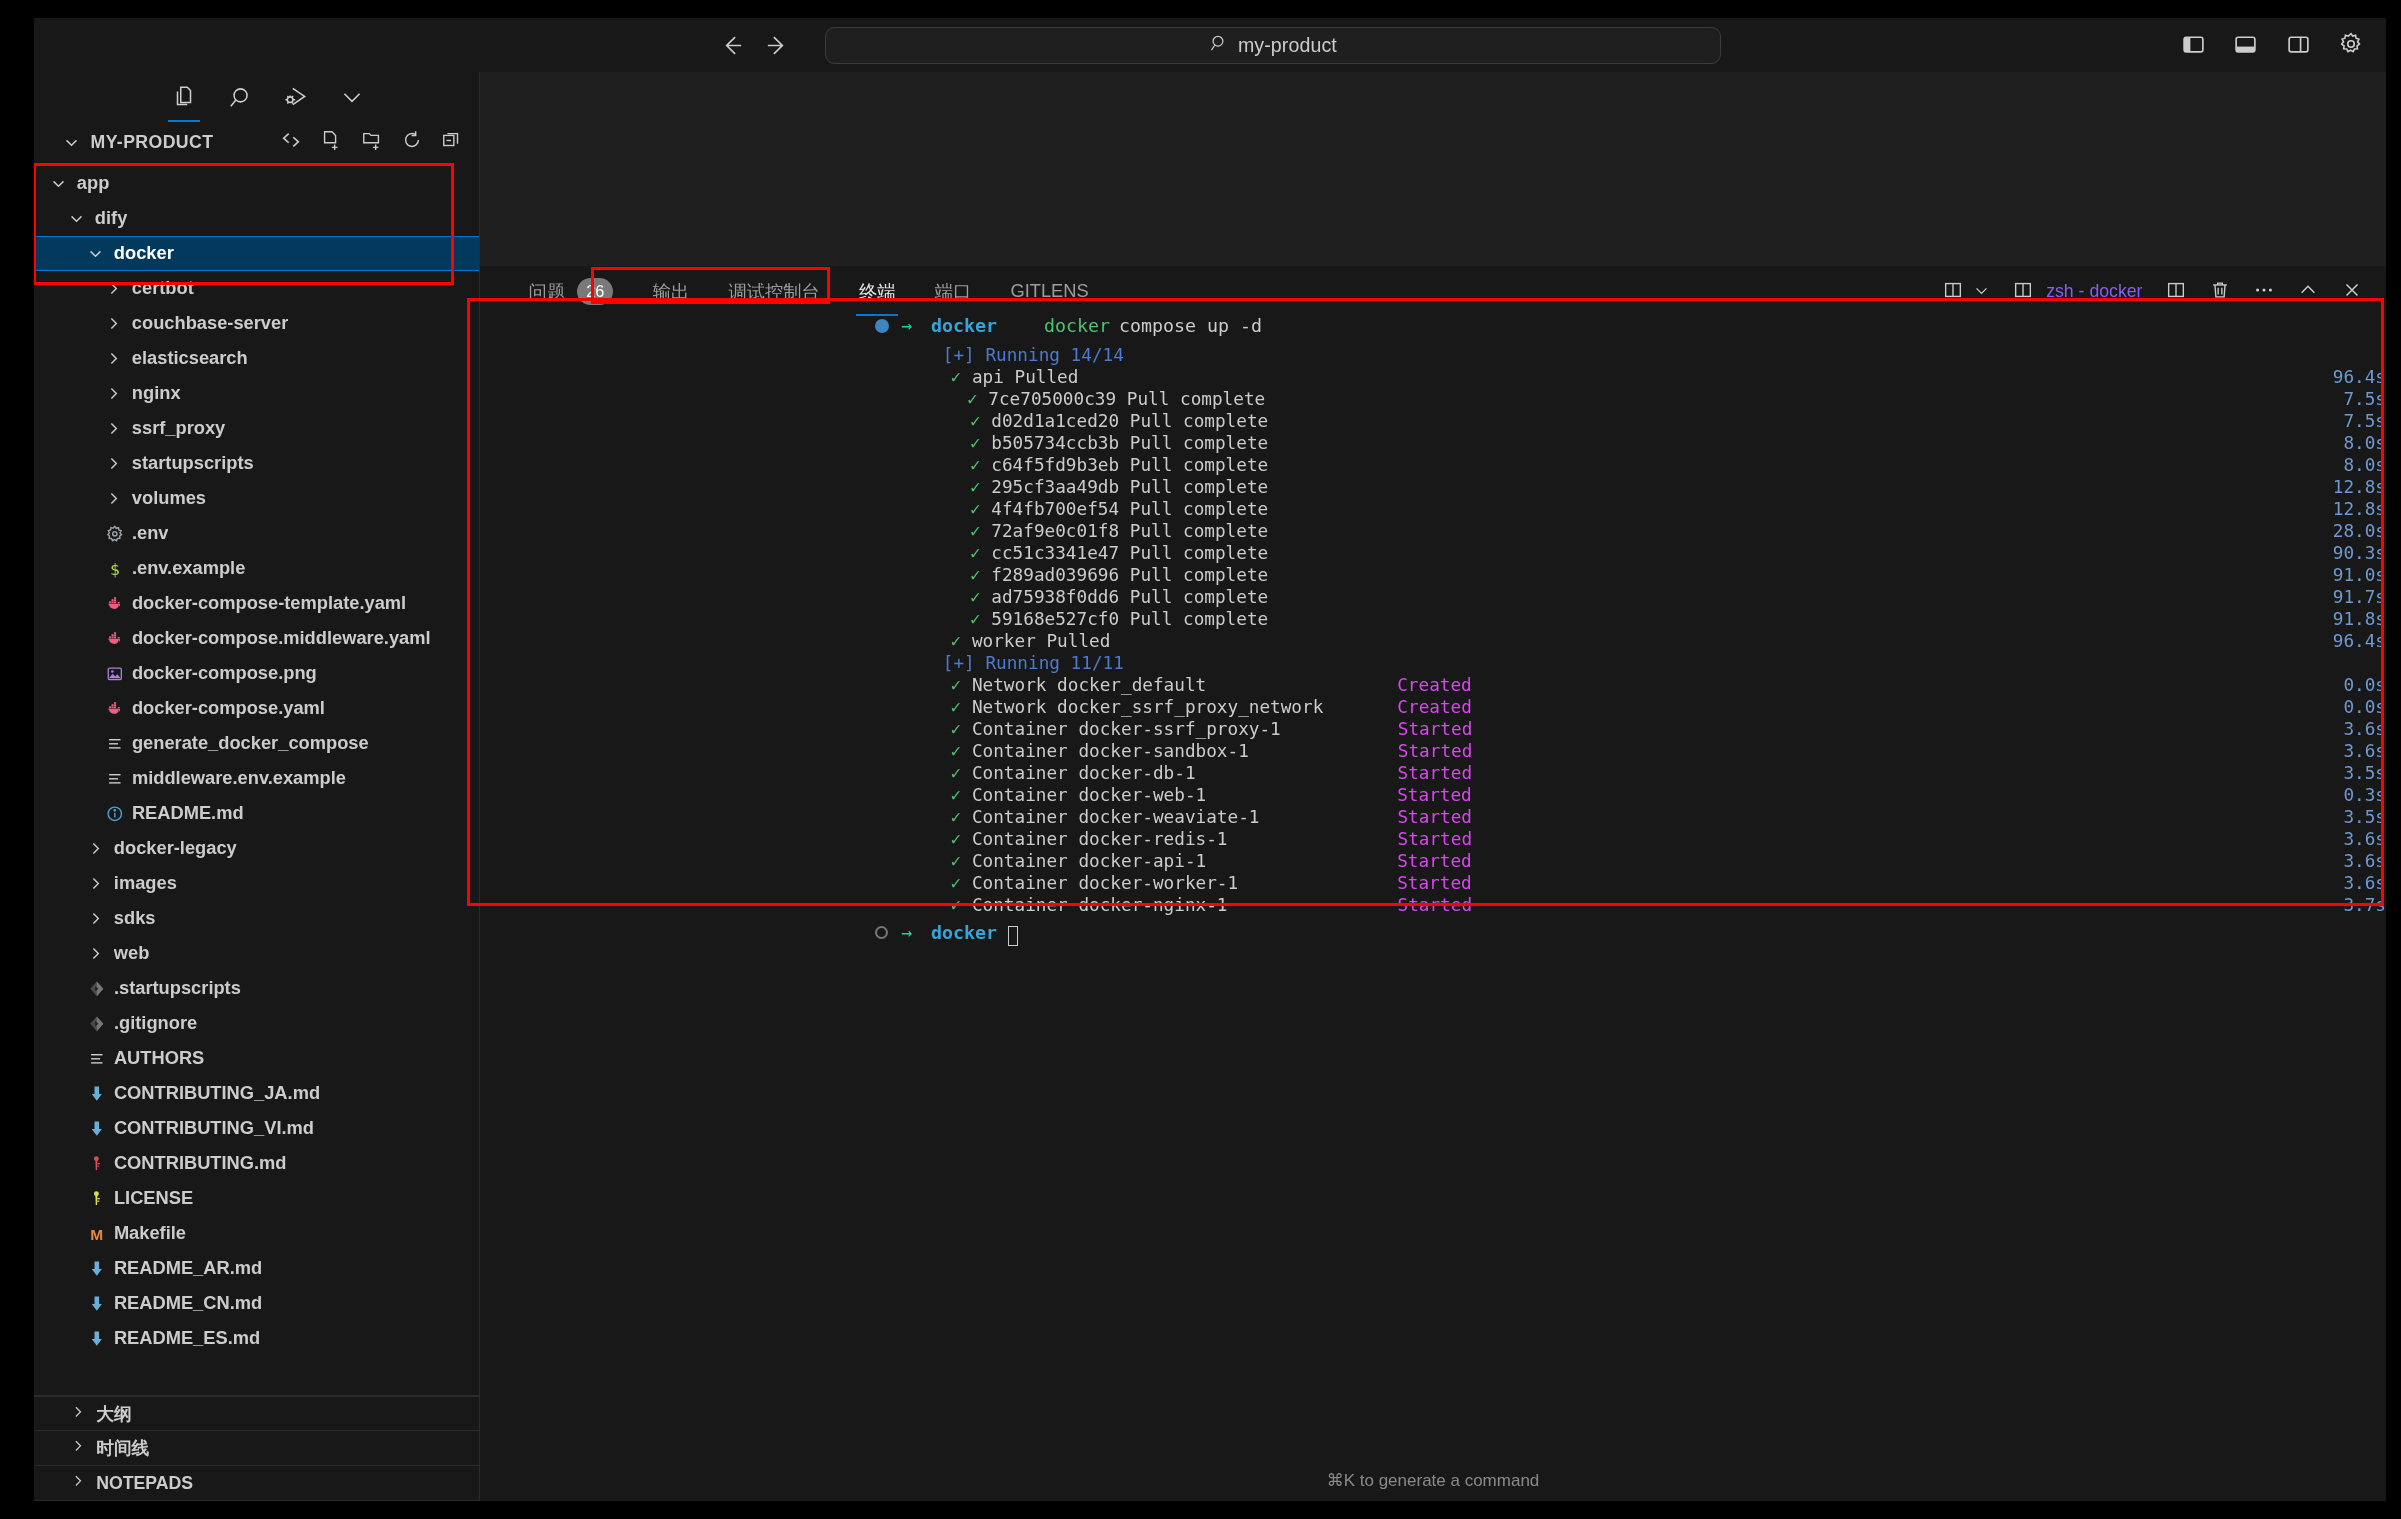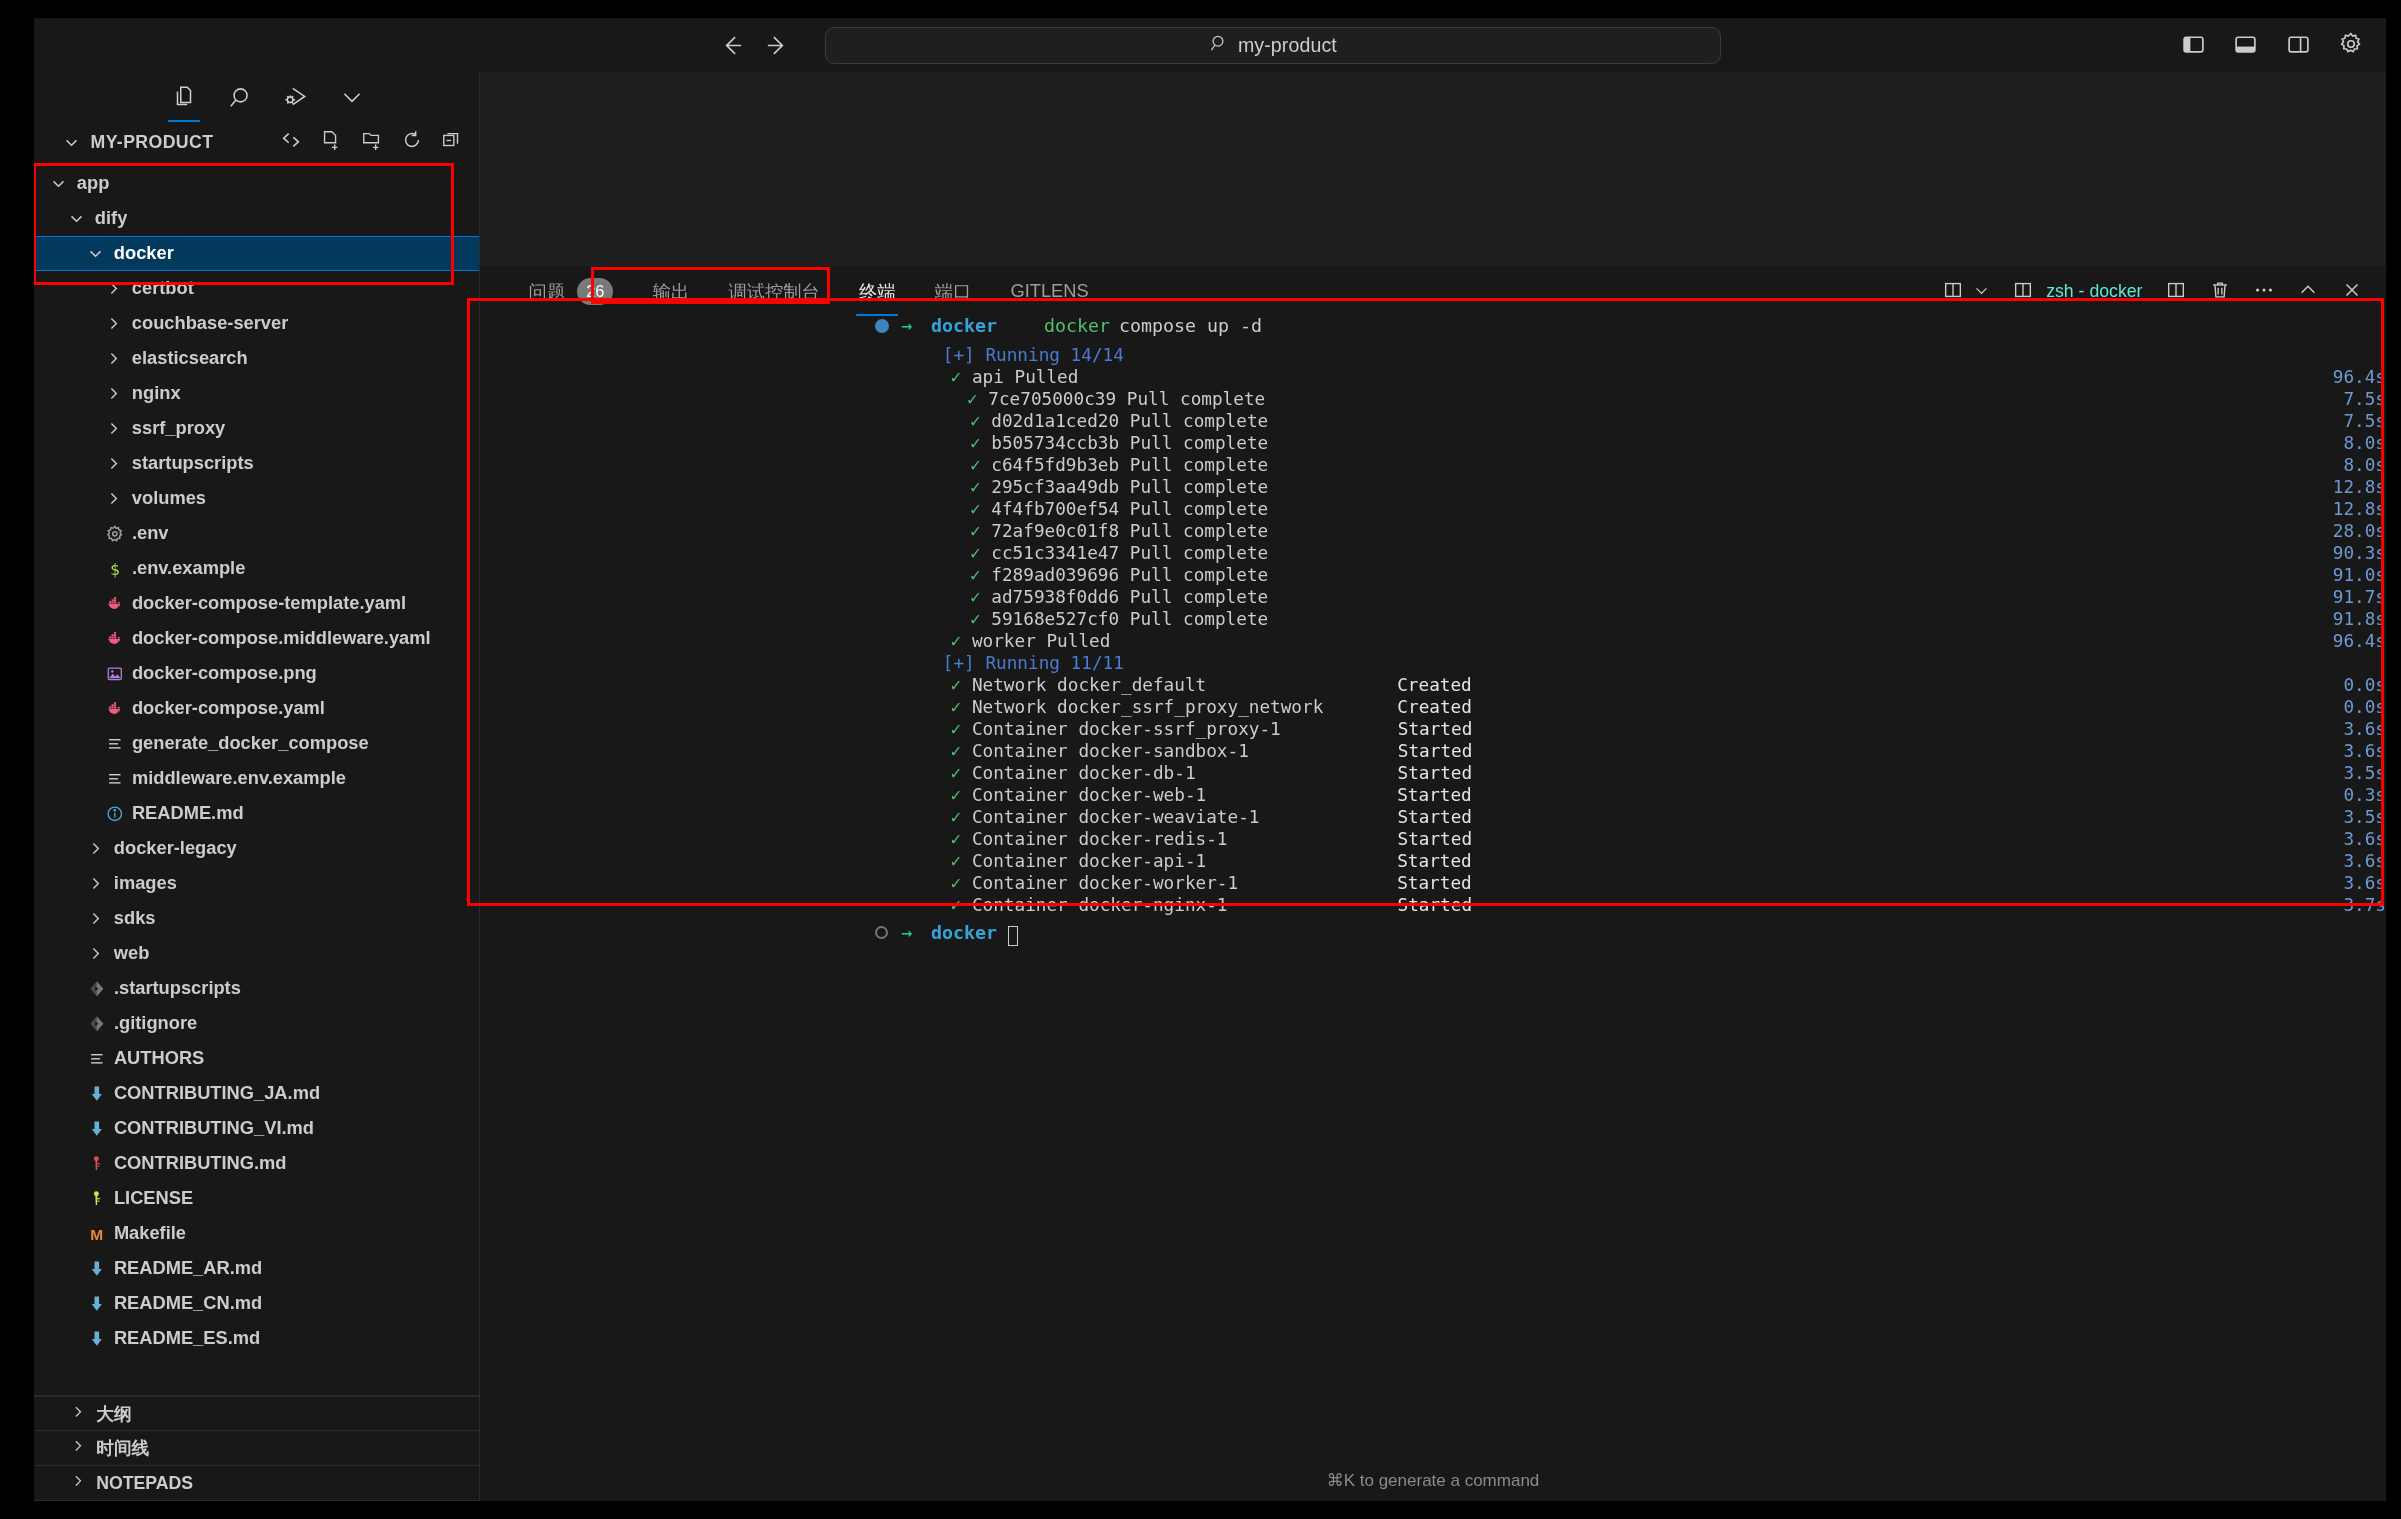--- a/index.html
+++ b/index.html
@@ -166,38 +166,38 @@
     border-radius: 653px; min-width: 34px; height: 27.5px;
     display: inline-flex; align-items: center; justify-content: center;
     font-size: 16.3px; padding: 0 9.2px;
   }
   .panel-actions {
     position: absolute; right: 23.5px; top: 0; height: 50px;
     display: flex; align-items: center; gap: 22px;
     color: #cccccc;
   }
   .panel-actions .grp { display: flex; align-items: center; gap: 9.2px; }
-  .panel-actions .tname { font-size: 17.7px; color: #5eead4; margin-left: 2.6px;}
+  .panel-actions .tname { font-size: 17.7px; color: #8b5cf6; margin-left: 2.6px;}
 
   
   .terminal {
     flex: 1; min-height: 0; position: relative;
     background: #181818;
     font-family: "DejaVu Sans Mono", "Liberation Mono", monospace;
     font-size: 17.7px;
     line-height: 22px;
     padding-left: 451px;
     overflow: hidden;
   }
   .tline { height: 22px; white-space: pre; position: relative; }
   .tline .txt { position: absolute; left: 0; top: 0; }
   .tline .dur { position: absolute; right: 0; top: 0; color: #6e9ad4; }
   .c-blue   { color: #4b7bd0; }
   .c-green  { color: #4ec26f; }
-  .c-green2 { color: #e5e5e5; }
+  .c-green2 { color: #d946ef; }
   .c-white  { color: #cccccc; }
   .c-cyan   { color: #36a3d9; }
   .prompt-line { height: 26px; position: relative; white-space: pre; }
   .arrow { color: #23d18b; }
   .cursor-box {
     display: inline-block; width: 9.8px; height: 19.6px;
     border: 1.3px solid #cccccc; vertical-align: -3.3px;
   }
   .term-hint {
     position: absolute; left: 0; right: 0; bottom: 10.5px;

